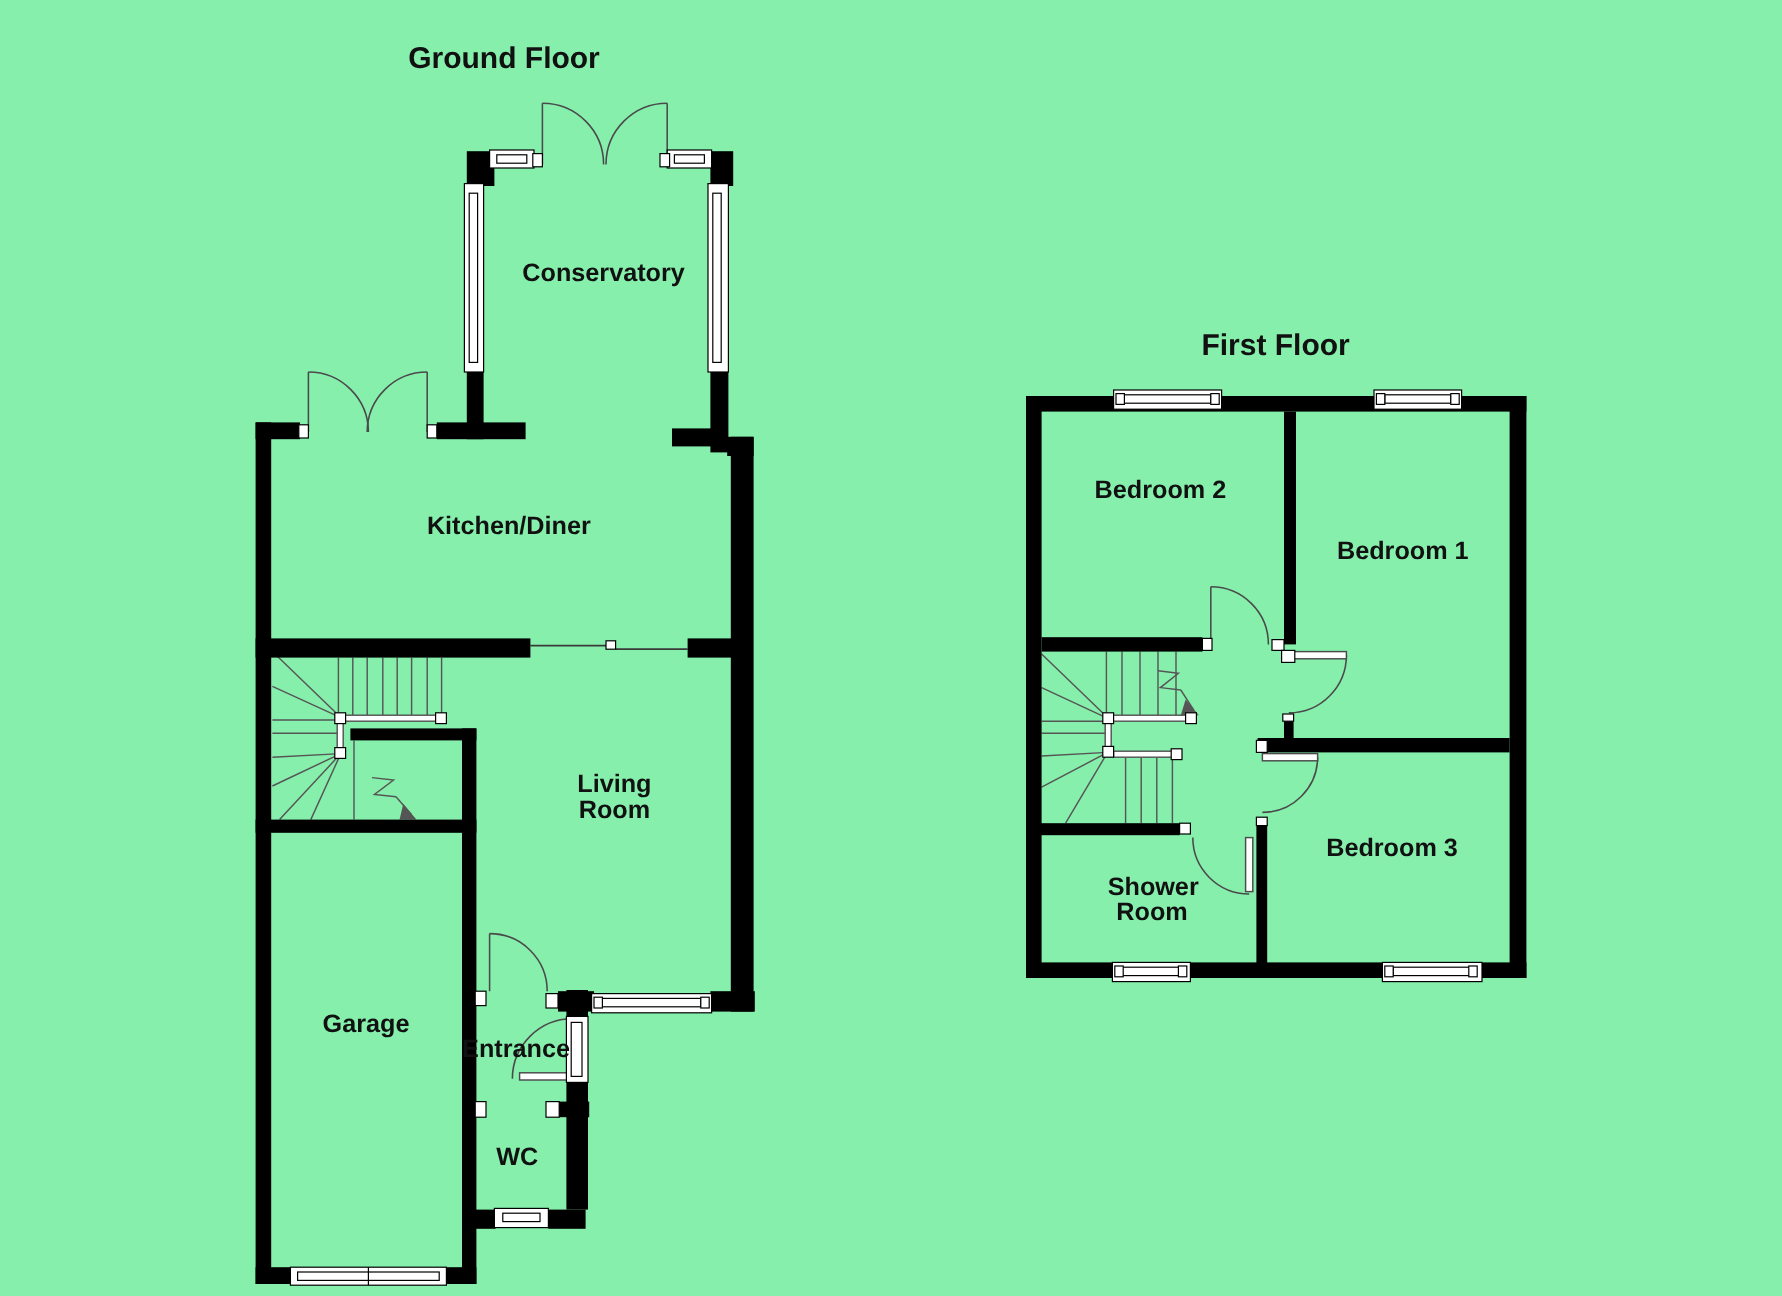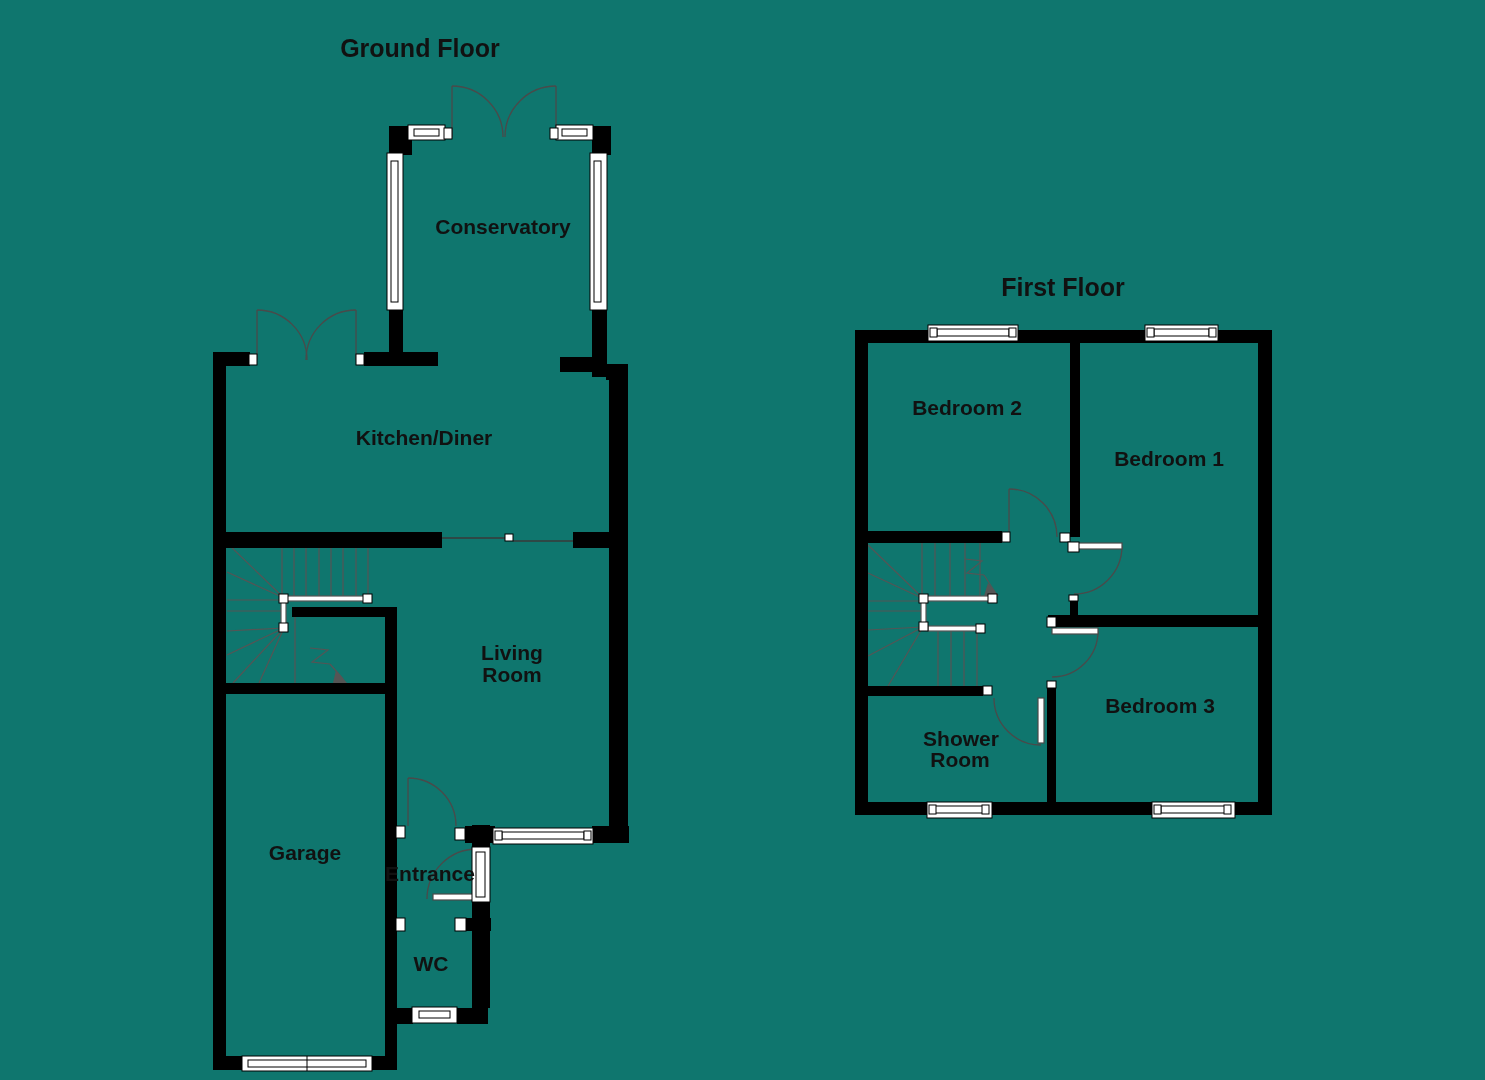--- a/index.html
+++ b/index.html
@@ -1,16 +1,16 @@
 <!DOCTYPE html>
 <html><head>
 <meta charset="utf-8">
 <style>
   html,body{margin:0;padding:0;background:#fff;}
-  #canvas{position:relative;width:1485px;height:1080px;background:#0f766e;overflow:hidden;
+  #canvas{position:relative;width:1485px;height:1080px;background:#86efac;overflow:hidden;
           font-family:"Liberation Sans",sans-serif;}
   svg{display:block}
   text{font-family:"Liberation Sans",sans-serif;font-weight:700;fill:#111;}
   .room-label{font-size:21px;}
   .floor-title{font-size:25px;}
 </style>
 </head>
 <body>
 
 <div id="canvas">

